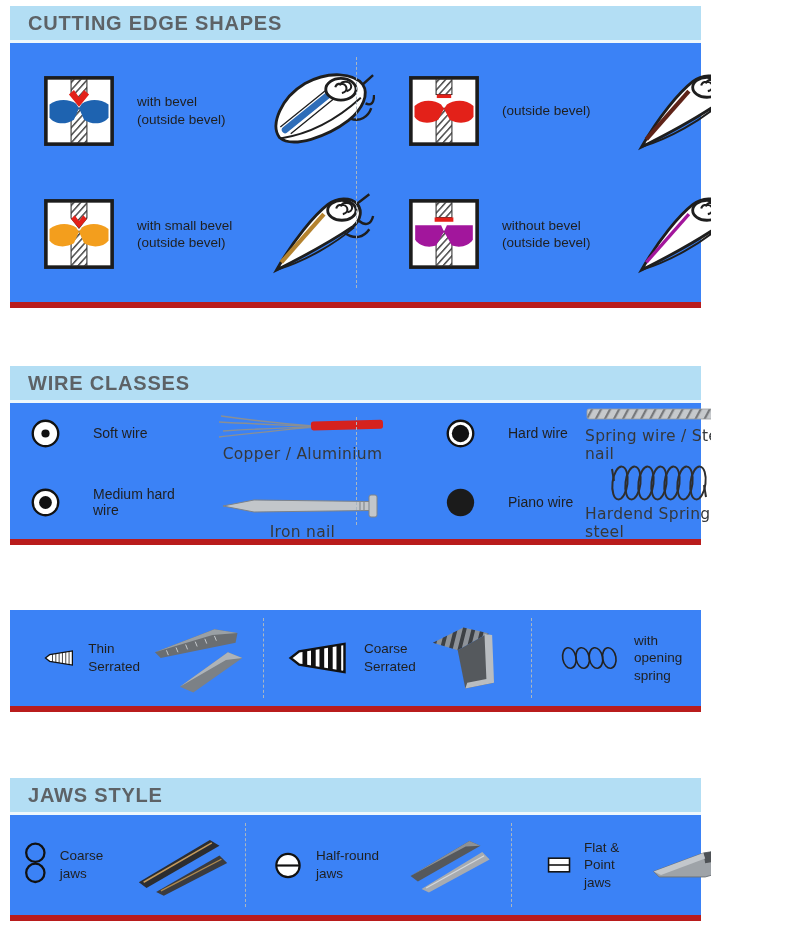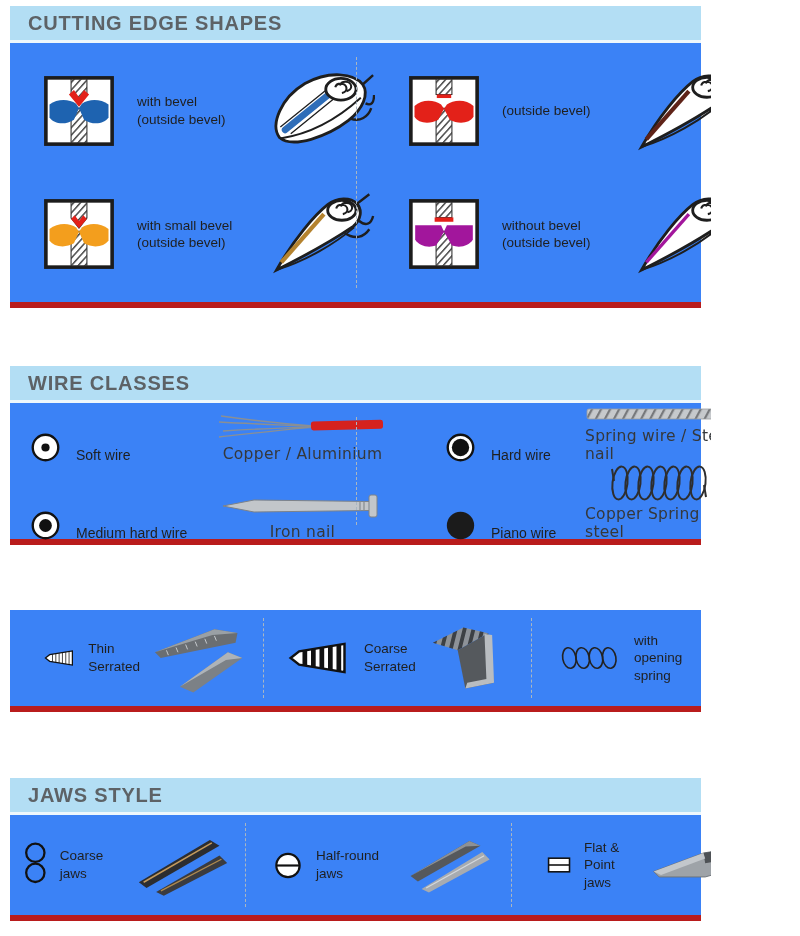--- a/index.html
+++ b/index.html
@@ -14,21 +14,21 @@
   .content{background:#3b82f6;position:relative;border-bottom:6px solid #b91c1c;}
   .vdash{position:absolute;left:50%;top:14px;bottom:14px;border-left:1px dashed #a9b6c2;}
   
   .s1 .content{height:247px;display:grid;grid-template-columns:1fr 1fr;grid-template-rows:1fr 1fr;padding:6px 0;}
   .ce-cell{display:flex;align-items:center;padding-left:33px;}
   .sq-icon{width:72px;height:72px;flex:none;}
   .ce-label{width:124px;font-size:13.5px;color:#1f1f1f;line-height:1.3;margin:0 8px 0 22px;flex:none;}
   .cutter{width:106px;height:88px;flex:none;}
   
   .s2 .content{height:136px;display:grid;grid-template-columns:185px 215px 175px 1fr;grid-template-rows:1fr 1fr;}
-  .wc-pair{display:flex;align-items:flex-end;gap:15px;padding-left:20px;}
+  .wc-pair{display:flex;align-items:center;gap:32px;padding-left:20px;}
   .wc-pair.right{padding-left:35px;}
   .wc-pair .dot{width:31px;height:31px;flex:none;}
   .wc-label{font-size:14px;color:#1f1f1f;}
   .wc-example{display:flex;flex-direction:column;align-items:center;justify-content:flex-end;}
   .wc-caption{font-size:15.5px;color:#35383b;letter-spacing:.3px;margin-top:2px;font-family:"DejaVu Sans",sans-serif;}
   
   .s3 .content{height:96px;display:grid;grid-template-columns:233px 268px 1fr;padding-left:20px;}
   .s4 .content{height:100px;display:grid;grid-template-columns:235px 266px 1fr;}
   .col-cell{display:flex;align-items:center;gap:13px;padding-left:14px;position:relative;}
   .col-cell.sep::before{content:"";position:absolute;left:0;top:8px;bottom:8px;border-left:1px dashed #a9b6c2;}
@@ -224,21 +224,21 @@
             <ellipse cx="26" cy="20" rx="7.5" ry="16.5" transform="rotate(7 26 20)"></ellipse>
             <ellipse cx="39" cy="20" rx="7.5" ry="16.5" transform="rotate(7 39 20)"></ellipse>
             <ellipse cx="52" cy="20" rx="7.5" ry="16.5" transform="rotate(7 52 20)"></ellipse>
             <ellipse cx="65" cy="20" rx="7.5" ry="16.5" transform="rotate(7 65 20)"></ellipse>
             <ellipse cx="78" cy="20" rx="7.5" ry="16.5" transform="rotate(7 78 20)"></ellipse>
             <ellipse cx="91" cy="20" rx="7.5" ry="16.5" transform="rotate(7 91 20)"></ellipse>
             <line x1="5" y1="6" x2="7" y2="18"></line>
             <line x1="97" y1="22" x2="99" y2="34"></line>
           </g>
         </svg>
-        <div class="wc-caption">Copper Spring steel</div>
+        <div class="wc-caption">Hardend Spring steel</div>
       </div>
     </div>
   </section>
 
   <section class="s3">
     <div class="content">
 
       <div class="col-cell">
         <svg width="64" height="34" viewBox="0 0 66 36">
           <polygon points="3,18 12,11 60,3 60,33 12,25" fill="#fff" stroke="#111" stroke-width="2.6"></polygon>

